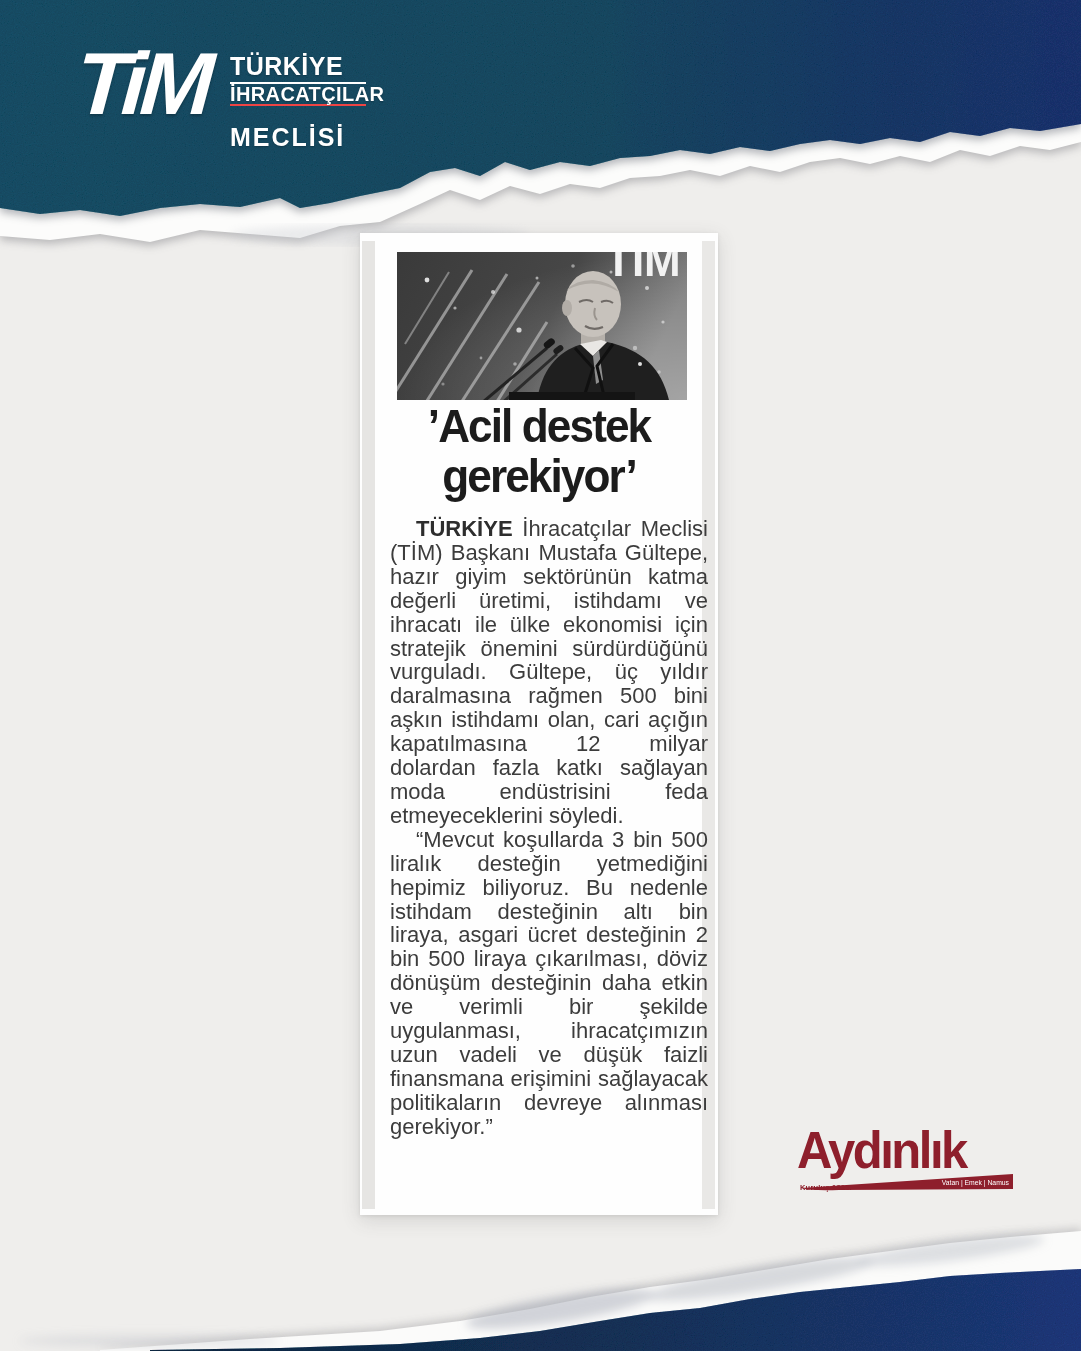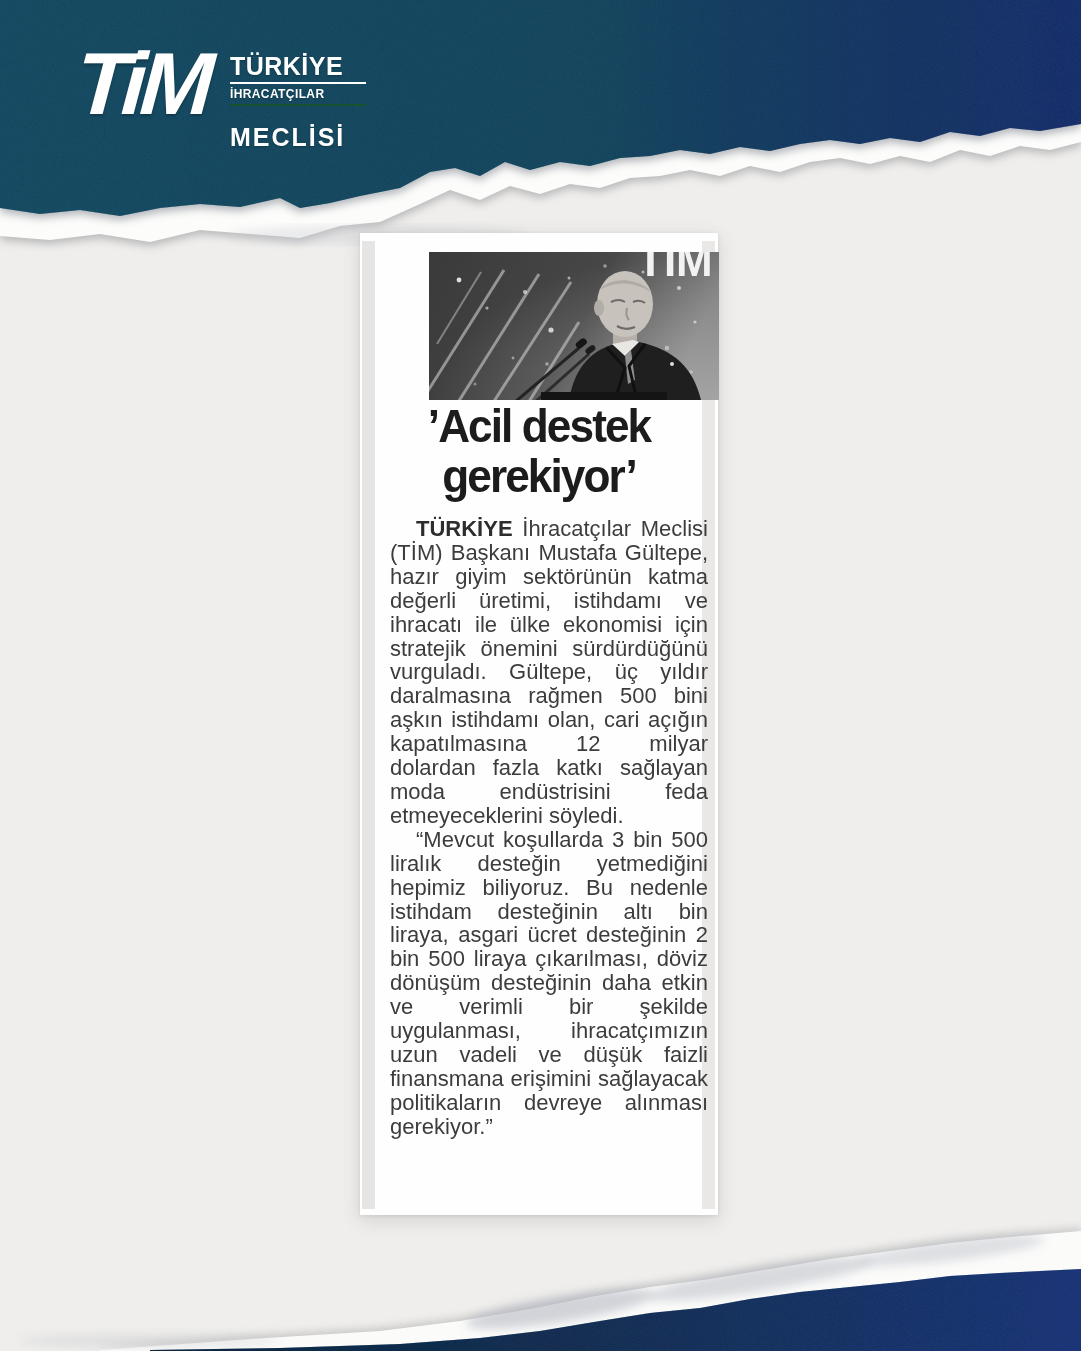--- a/index.html
+++ b/index.html
@@ -15,31 +15,31 @@
   
   .top-tear-svg{position:absolute;left:0;top:0;width:1081px;height:290px;display:block;}
   
   .bottom-tear-svg{position:absolute;left:0;bottom:0;width:1081px;height:170px;display:block;}
 
   
   .tim-logo{position:absolute;left:76px;top:38px;display:flex;align-items:flex-start;color:#fff;z-index:5;}
   .tim-mark{font-style:italic;font-weight:bold;font-size:88px;line-height:92px;letter-spacing:-6px;transform:skewX(-4deg);text-shadow:0 2px 3px rgba(0,0,0,.25);}
   .tim-words{margin-left:22px;margin-top:16px;width:136px;font-weight:bold;text-shadow:0 1px 2px rgba(0,0,0,.25);}
   .tim-words .w1{font-size:25px;line-height:25px;letter-spacing:.5px;padding-bottom:3px;}
-  .tim-words .w2{font-size:12px;line-height:16px;letter-spacing:.4px;border-top:2px solid #fff;border-bottom:2px solid #14532d;padding:2px 0;}
+  .tim-words .w2{font-size:20px;line-height:16px;letter-spacing:.4px;border-top:2px solid #fff;border-bottom:2px solid #ef4444;padding:2px 0;}
   .tim-words .w3{font-size:25px;line-height:26px;letter-spacing:2px;padding-top:18px;}
 
   
   .clipping{position:absolute;left:360px;top:233px;width:358px;height:982px;background:var(--clip-bg);
             box-shadow:0 5px 18px rgba(70,70,70,.16), 0 1px 4px rgba(70,70,70,.12);}
   .clip-strip{position:absolute;top:8px;bottom:6px;width:13px;background:#e6e5e3;}
   .clip-strip.left{left:2px;}
   .clip-strip.right{right:3px;background:#e9e8e6;}
 
-  .article-photo{position:absolute;left:37px;top:19px;width:290px;height:148px;overflow:hidden;background:#444;margin-left:32px;}
+  .article-photo{position:absolute;left:37px;top:19px;width:290px;height:148px;overflow:hidden;background:#444;}
   .article-photo svg{display:block;}
 
   .headline{position:absolute;left:0;top:168px;width:100%;text-align:center;color:var(--headline-ink);
             font-weight:bold;font-size:46px;line-height:50px;letter-spacing:-2px;transform:scaleX(.96);}
   .body-col{position:absolute;left:30px;top:284px;width:318px;color:var(--body-ink);
             font-size:22px;line-height:23.9px;text-align:justify;}
   .body-col p{text-indent:26px;}
   .body-col .lead{font-weight:bold;color:#2d2d2d;}
 
   
@@ -173,20 +173,28 @@
       <div>’Acil destek</div>
       <div>gerekiyor’</div>
     </div>
 
     <div class="body-col">
       <p><span class="lead">TÜRKİYE </span><span>İhracatçılar Meclisi (TİM) Başkanı Mustafa Gültepe, hazır giyim sektörünün katma değerli üretimi, istihdamı ve ihracatı ile ülke ekonomisi için stratejik önemini sürdürdüğünü vurguladı. Gültepe, üç yıldır daralmasına rağmen 500 bini aşkın istihdamı olan, cari açığın kapatılmasına 12 milyar dolardan fazla katkı sağlayan moda endüstrisini feda etmeyeceklerini söyledi.</span></p>
       <p><span>“Mevcut koşullarda 3 bin 500 liralık desteğin yetmediğini hepimiz biliyoruz. Bu nedenle istihdam desteğinin altı bin liraya, asgari ücret desteğinin 2 bin 500 liraya çıkarılması, döviz dönüşüm desteğinin daha etkin ve verimli bir şekilde uygulanması, ihracatçımızın uzun vadeli ve düşük faizli finansmana erişimini sağlayacak politikaların devreye alınması gerekiyor.”</span></p>
     </div>
   </div>
 
+  <div class="aydinlik">
+    <div class="name">Aydınlık</div>
+    <svg class="swoosh" viewBox="0 0 220 20" xmlns="http://www.w3.org/2000/svg">
+      <path d="M4,15 L216,1 L216,16 L42,17 Q14,18 4,15 Z" fill="#8e1f2c"></path>
+      <text x="212" y="12" text-anchor="end" font-family="Liberation Sans, sans-serif" font-size="6.8" fill="#ffffff">Vatan | Emek | Namus</text>
+    </svg>
+    <div class="founded">Kuruluş 1921.</div>
+  </div>
 
   <svg class="bottom-tear-svg" viewBox="0 0 1081 170" xmlns="http://www.w3.org/2000/svg" aria-hidden="true">
     <defs>
       <linearGradient id="botGrad" x1="0" y1="0" x2="1" y2="0">
         <stop offset="0" stop-color="#16314d"></stop>
         <stop offset="0.5" stop-color="#1b3a63"></stop>
         <stop offset="1" stop-color="#26418a"></stop>
       </linearGradient>
       <filter id="grainBot" x="-5%" y="-5%" width="110%" height="110%">
         <feTurbulence type="fractalNoise" baseFrequency="0.9" numOctaves="2" result="n"></feTurbulence>

